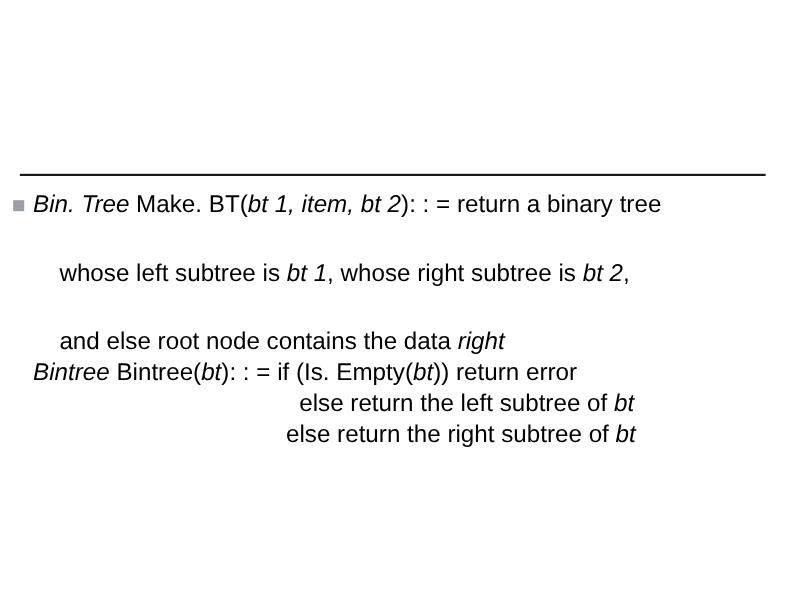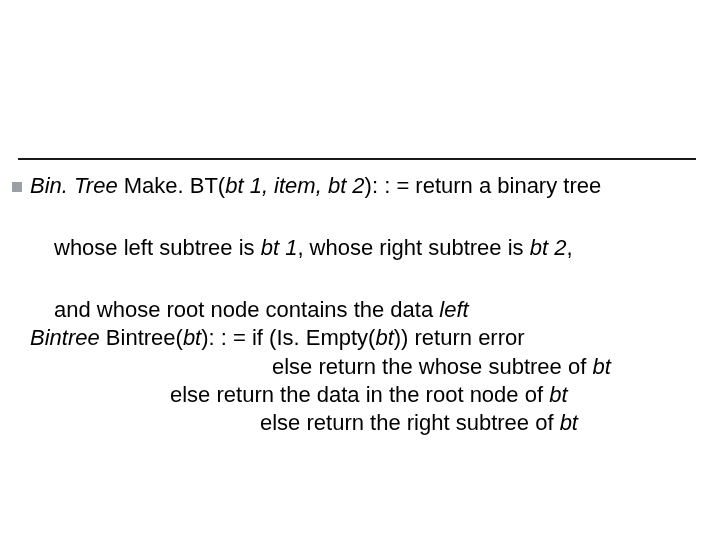--- a/index.html
+++ b/index.html
@@ -60,32 +60,29 @@
 
   <div class="content">
 
     <span class="blk">
       <span class="it">Bin. Tree</span><span> Make. BT(</span><span class="it">bt 1,  item,  bt 2</span><span>): : = return a binary tree</span>
     </span>
     <span class="ind1">
       <span>whose left subtree is </span><span class="it">bt 1</span><span>, whose right subtree is </span><span class="it">bt 2</span><span>,</span>
     </span>
     <span class="ind1">
-      <span>and whose root node contains the data </span><span class="it">left</span>
+      <span>and else root node contains the data </span><span class="it">right</span>
     </span>
 
     <span class="blk">
       <span class="it">Bintree</span><span> Bintree(</span><span class="it">bt</span><span>): : = if (Is. Empty(</span><span class="it">bt</span><span>)) return error</span>
     </span>
     <span class="ind-lchild-else">
-      <span>else return the whose subtree of </span><span class="it">bt</span>
+      <span>else return the left subtree of </span><span class="it">bt</span>
     </span>
 
-    <span class="ind-data-else">
-      <span>else return the data in the root node of </span><span class="it">bt</span>
-    </span>
 
     <span class="ind-rchild-else">
       <span>else return the right subtree of </span><span class="it">bt</span>
     </span>
 
   </div>
 </div>
 
 </body></html>

